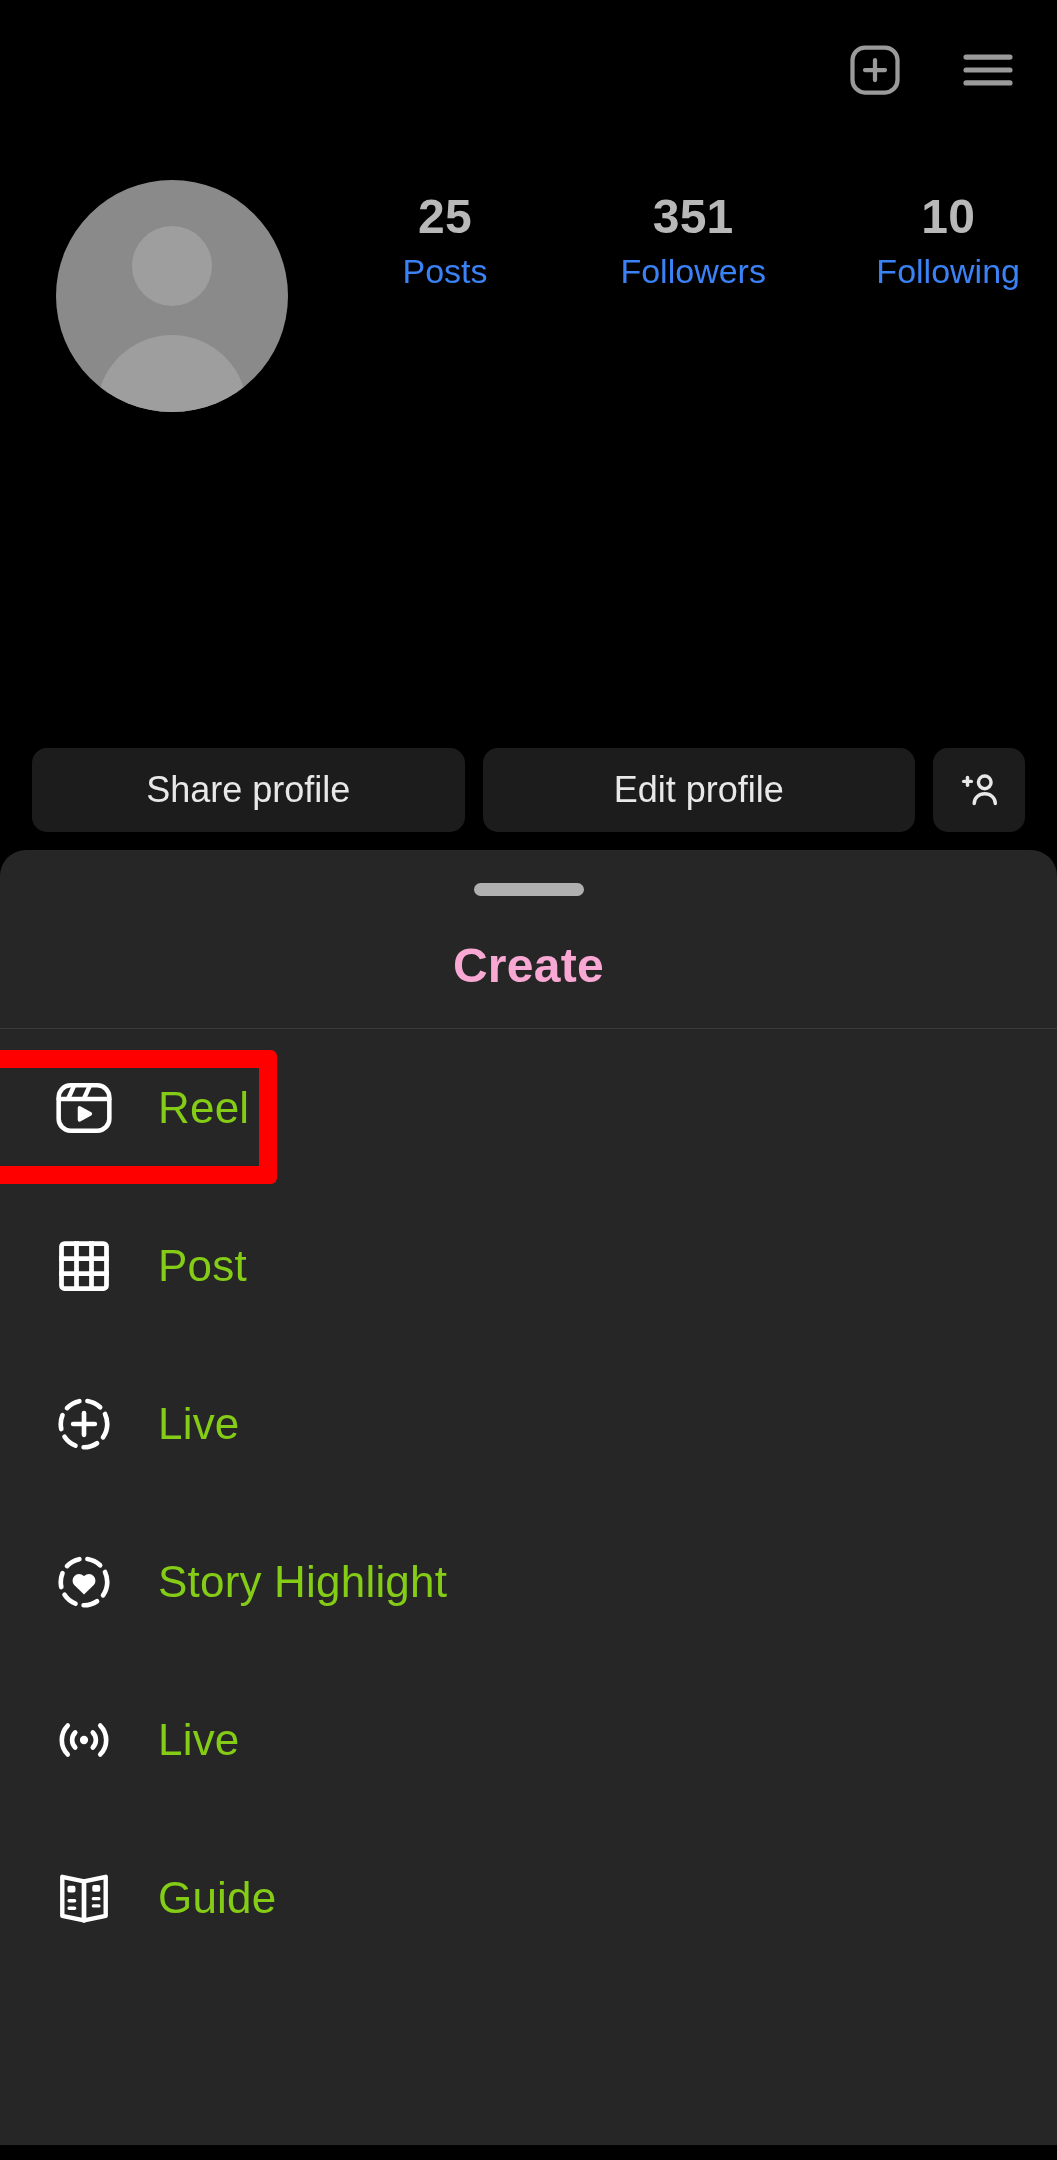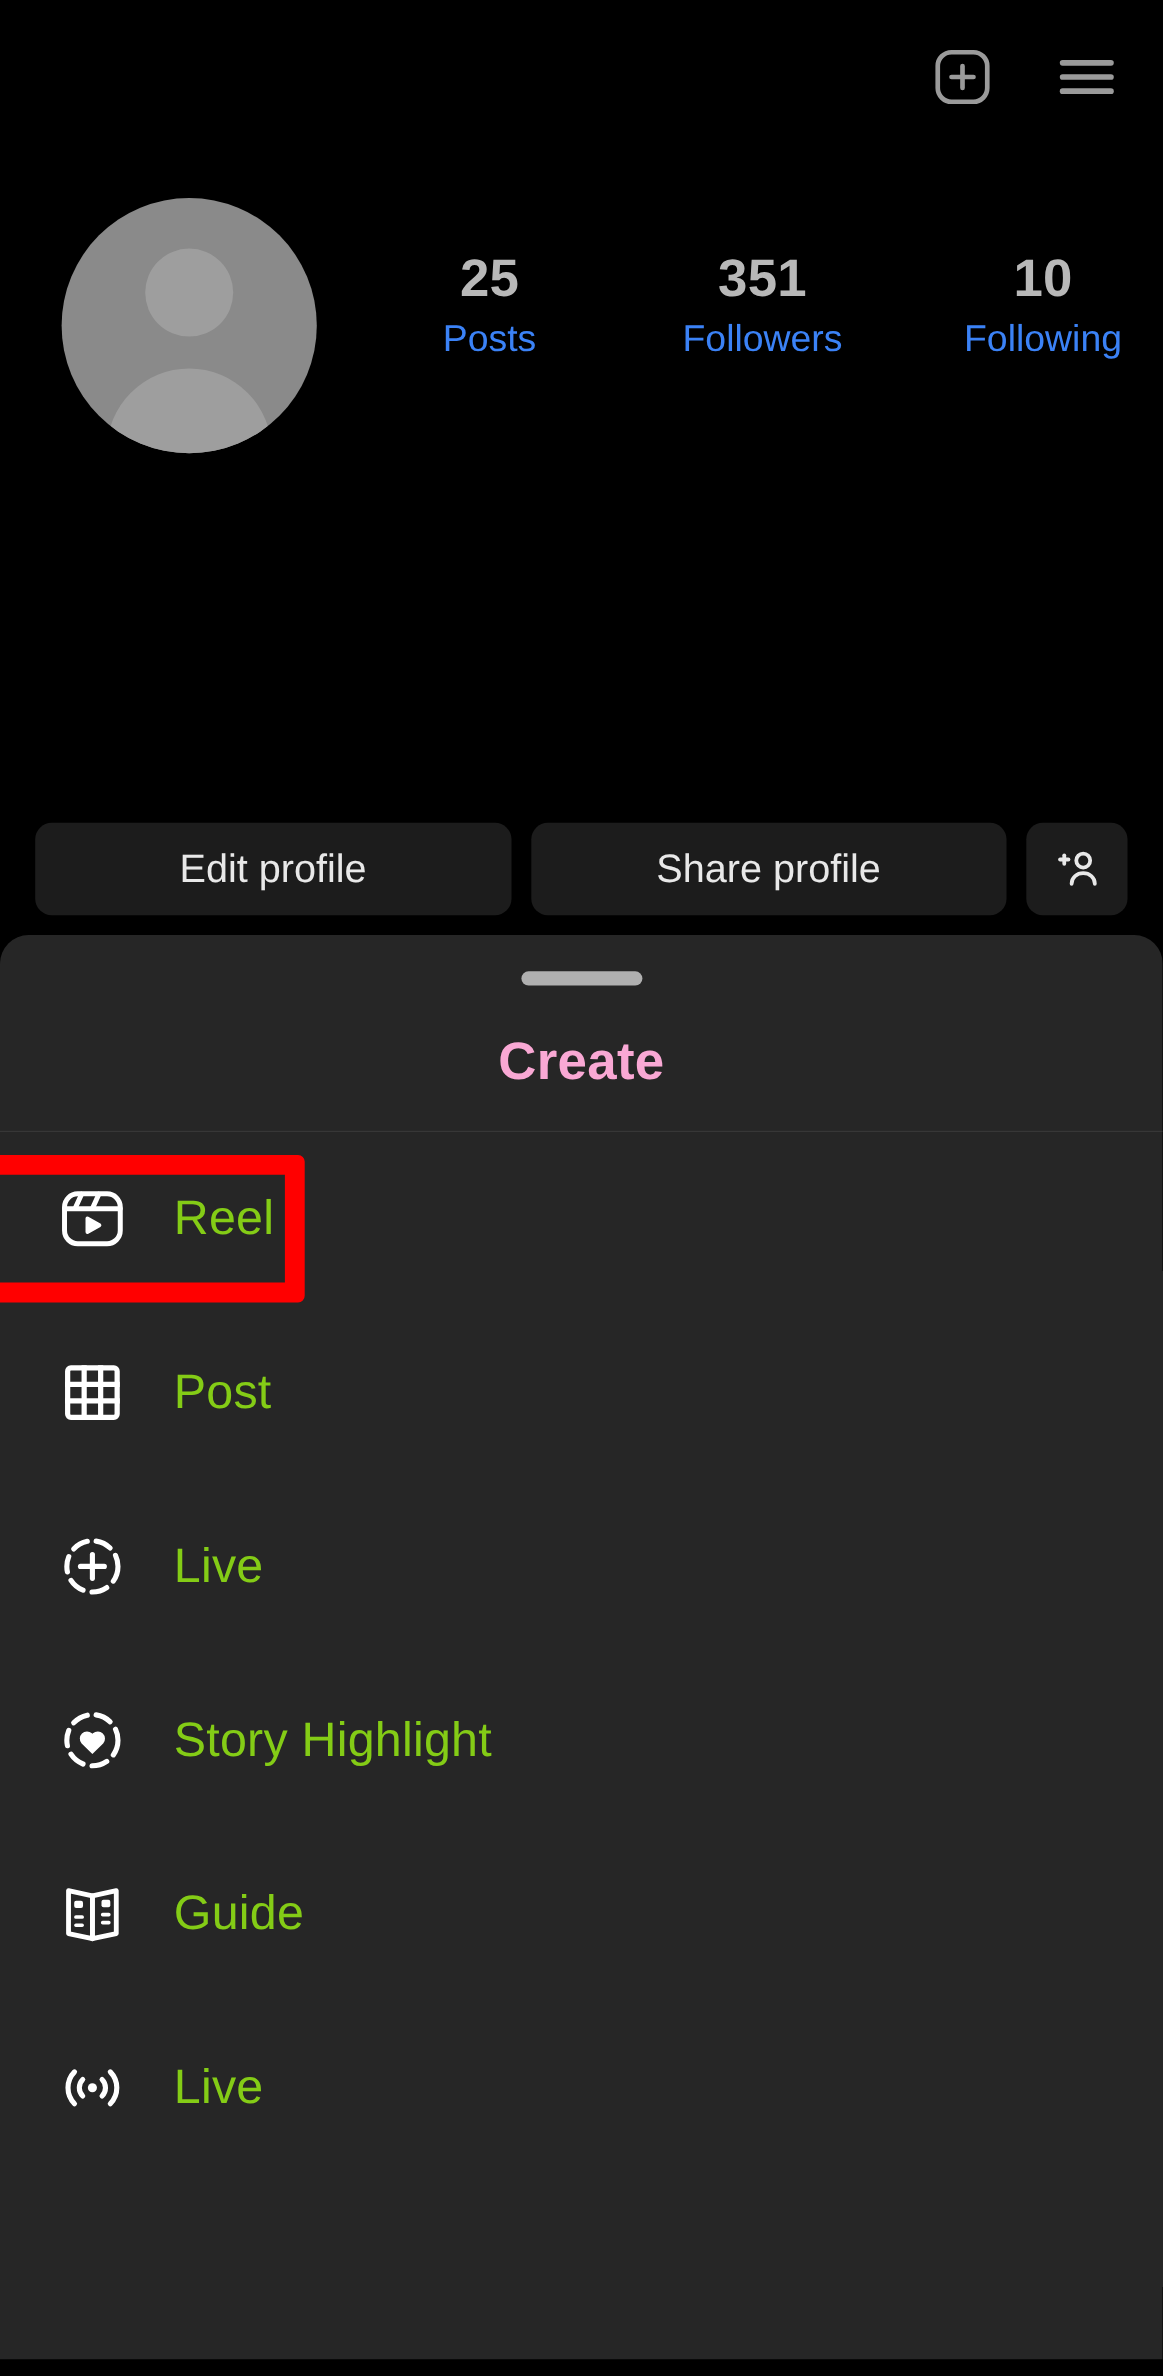--- a/index.html
+++ b/index.html
@@ -34,21 +34,21 @@
     position:absolute; left:50%; top:46px; transform:translateX(-50%);
     width:80px; height:80px; border-radius:50%; background:#9e9e9e;
   }
   .avatar-body {
     position:absolute; left:50%; top:155px; transform:translateX(-50%);
     width:150px; height:120px; border-radius:75px 75px 0 0; background:#9e9e9e;
   }
 
   .stats {
     position:absolute; left:380px; top:0; width:640px; height:180px;
-    display:flex; align-items:center; justify-content:space-between;
+    display:flex; align-items:flex-start; justify-content:space-between;
   }
   .stat { display:flex; flex-direction:column; align-items:center; min-width:130px; }
   .stat-value {
     font-size:48px; font-weight:700; color:#b8b8b8; line-height:1.12;
     letter-spacing:.2px;
   }
   .stat-label { font-size:34px; color:#3b82f6; line-height:1.4; margin-top:4px; }
 
   
   .actions {
@@ -153,22 +153,22 @@
 
       <div class="stat">
         <div class="stat-value">10</div>
         <div class="stat-label">Following</div>
       </div>
 
     </div>
   </div>
 
   <div class="actions">
+    <button class="btn">Share profile</button>
     <button class="btn">Edit profile</button>
-    <button class="btn">Share profile</button>
     <div class="btn-icon">
       <svg width="46" height="46" viewBox="0 0 24 24" fill="none" stroke="#e8e8e8" stroke-width="1.8" stroke-linecap="round" stroke-linejoin="round">
         <circle cx="15" cy="8" r="3.3"></circle>
         <path d="M9.5 19c0-3 2.5-5 5.5-5s5.5 2 5.5 5"></path>
         <line x1="4" y1="7.5" x2="8" y2="7.5"></line>
         <line x1="6" y1="5.5" x2="6" y2="9.5"></line>
       </svg>
     </div>
   </div>
 
@@ -220,51 +220,51 @@
       </div>
 
       <div class="menu-item">
         <div class="menu-icon">
           <svg width="62" height="62" viewBox="0 0 24 24" fill="none" stroke="#ffffff" stroke-width="1.8" stroke-linecap="round">
             <circle cx="12" cy="12" r="9" stroke-dasharray="5.5 3.2"></circle>
             <path d="M12 16.3l-3.5-3.4a2.15 2.15 0 013.05-3.02l.45.45.45-.45a2.15 2.15 0 013.05 3.02z" fill="#ffffff" stroke-width="0.8"></path>
           </svg>
         </div>
         <div class="menu-label">Story Highlight</div>
+      </div>
+
+      <div class="menu-item">
+        <div class="menu-icon">
+          <svg width="62" height="62" viewBox="0 0 24 24" fill="none" stroke="#ffffff" stroke-width="1.8" stroke-linecap="round">
+            <circle cx="12" cy="12" r="1.6" fill="#ffffff" stroke="none"></circle>
+            <path d="M8.6 9.1a4.1 4.1 0 000 5.8"></path>
+            <path d="M15.4 9.1a4.1 4.1 0 010 5.8"></path>
+            <path d="M5.7 6.4a8 8 0 000 11.2"></path>
+            <path d="M18.3 6.4a8 8 0 010 11.2"></path>
+          </svg>
+        </div>
+        <div class="menu-label">Live</div>
       </div>
 
       <div class="menu-item">
         <div class="menu-icon">
           <svg width="62" height="62" viewBox="0 0 24 24" fill="none" stroke="#ffffff" stroke-width="1.7" stroke-linecap="round" stroke-linejoin="round">
             <path d="M12 5.6L3.6 3.8v15.1L12 20.7z"></path>
             <path d="M12 5.6l8.4-1.8v15.1L12 20.7z"></path>
             <rect x="5.6" y="7.3" width="3.1" height="2.6" rx="0.7" fill="#ffffff" stroke="none"></rect>
             <rect x="5.6" y="12.4" width="3.4" height="1.3" rx="0.6" fill="#ffffff" stroke="none"></rect>
             <rect x="5.6" y="15.3" width="3.4" height="1.3" rx="0.6" fill="#ffffff" stroke="none"></rect>
             <rect x="15.2" y="7" width="3.1" height="2.6" rx="0.7" fill="#ffffff" stroke="none"></rect>
             <rect x="15" y="11.6" width="3.4" height="1.3" rx="0.6" fill="#ffffff" stroke="none"></rect>
             <rect x="15" y="14.4" width="3.4" height="1.3" rx="0.6" fill="#ffffff" stroke="none"></rect>
           </svg>
         </div>
         <div class="menu-label">Guide</div>
       </div>
 
-      <div class="menu-item">
-        <div class="menu-icon">
-          <svg width="62" height="62" viewBox="0 0 24 24" fill="none" stroke="#ffffff" stroke-width="1.8" stroke-linecap="round">
-            <circle cx="12" cy="12" r="1.6" fill="#ffffff" stroke="none"></circle>
-            <path d="M8.6 9.1a4.1 4.1 0 000 5.8"></path>
-            <path d="M15.4 9.1a4.1 4.1 0 010 5.8"></path>
-            <path d="M5.7 6.4a8 8 0 000 11.2"></path>
-            <path d="M18.3 6.4a8 8 0 010 11.2"></path>
-          </svg>
-        </div>
-        <div class="menu-label">Live</div>
-      </div>
-
     </div>
   </div>
 
   <div class="highlight-box"></div>
 
   <div class="bottom-strip"></div>
 
 </div>
 
 </body></html>

